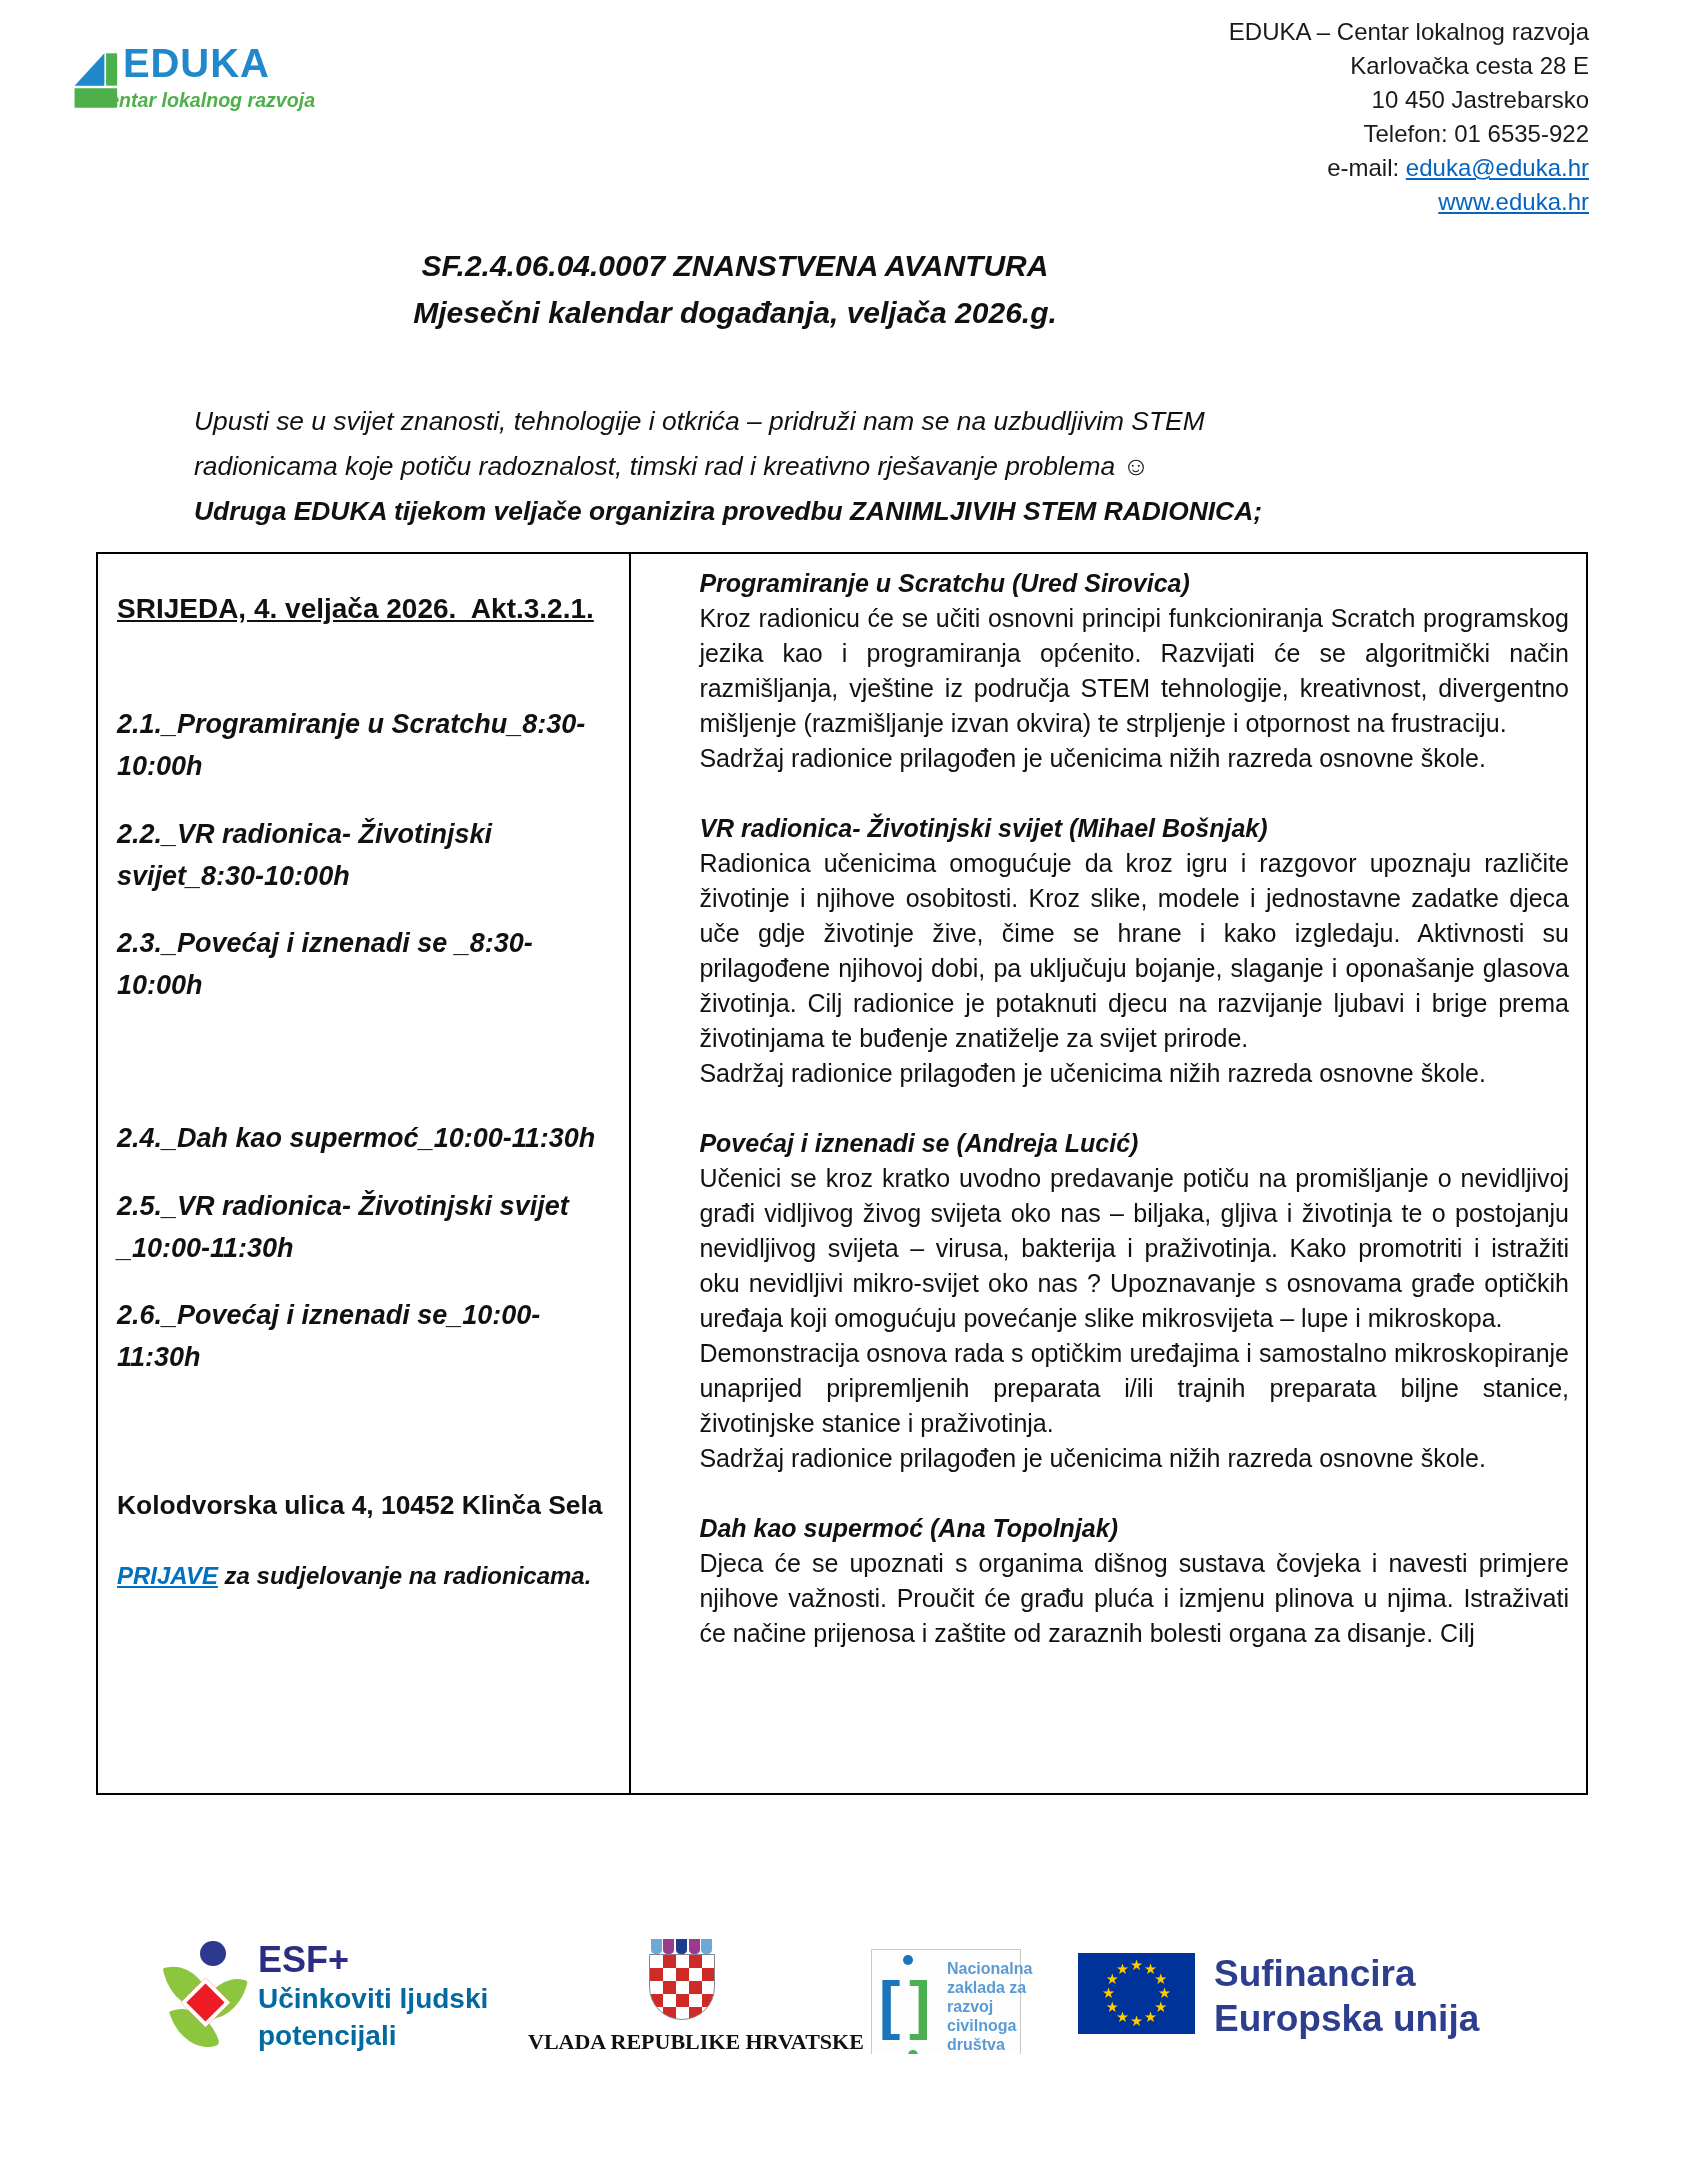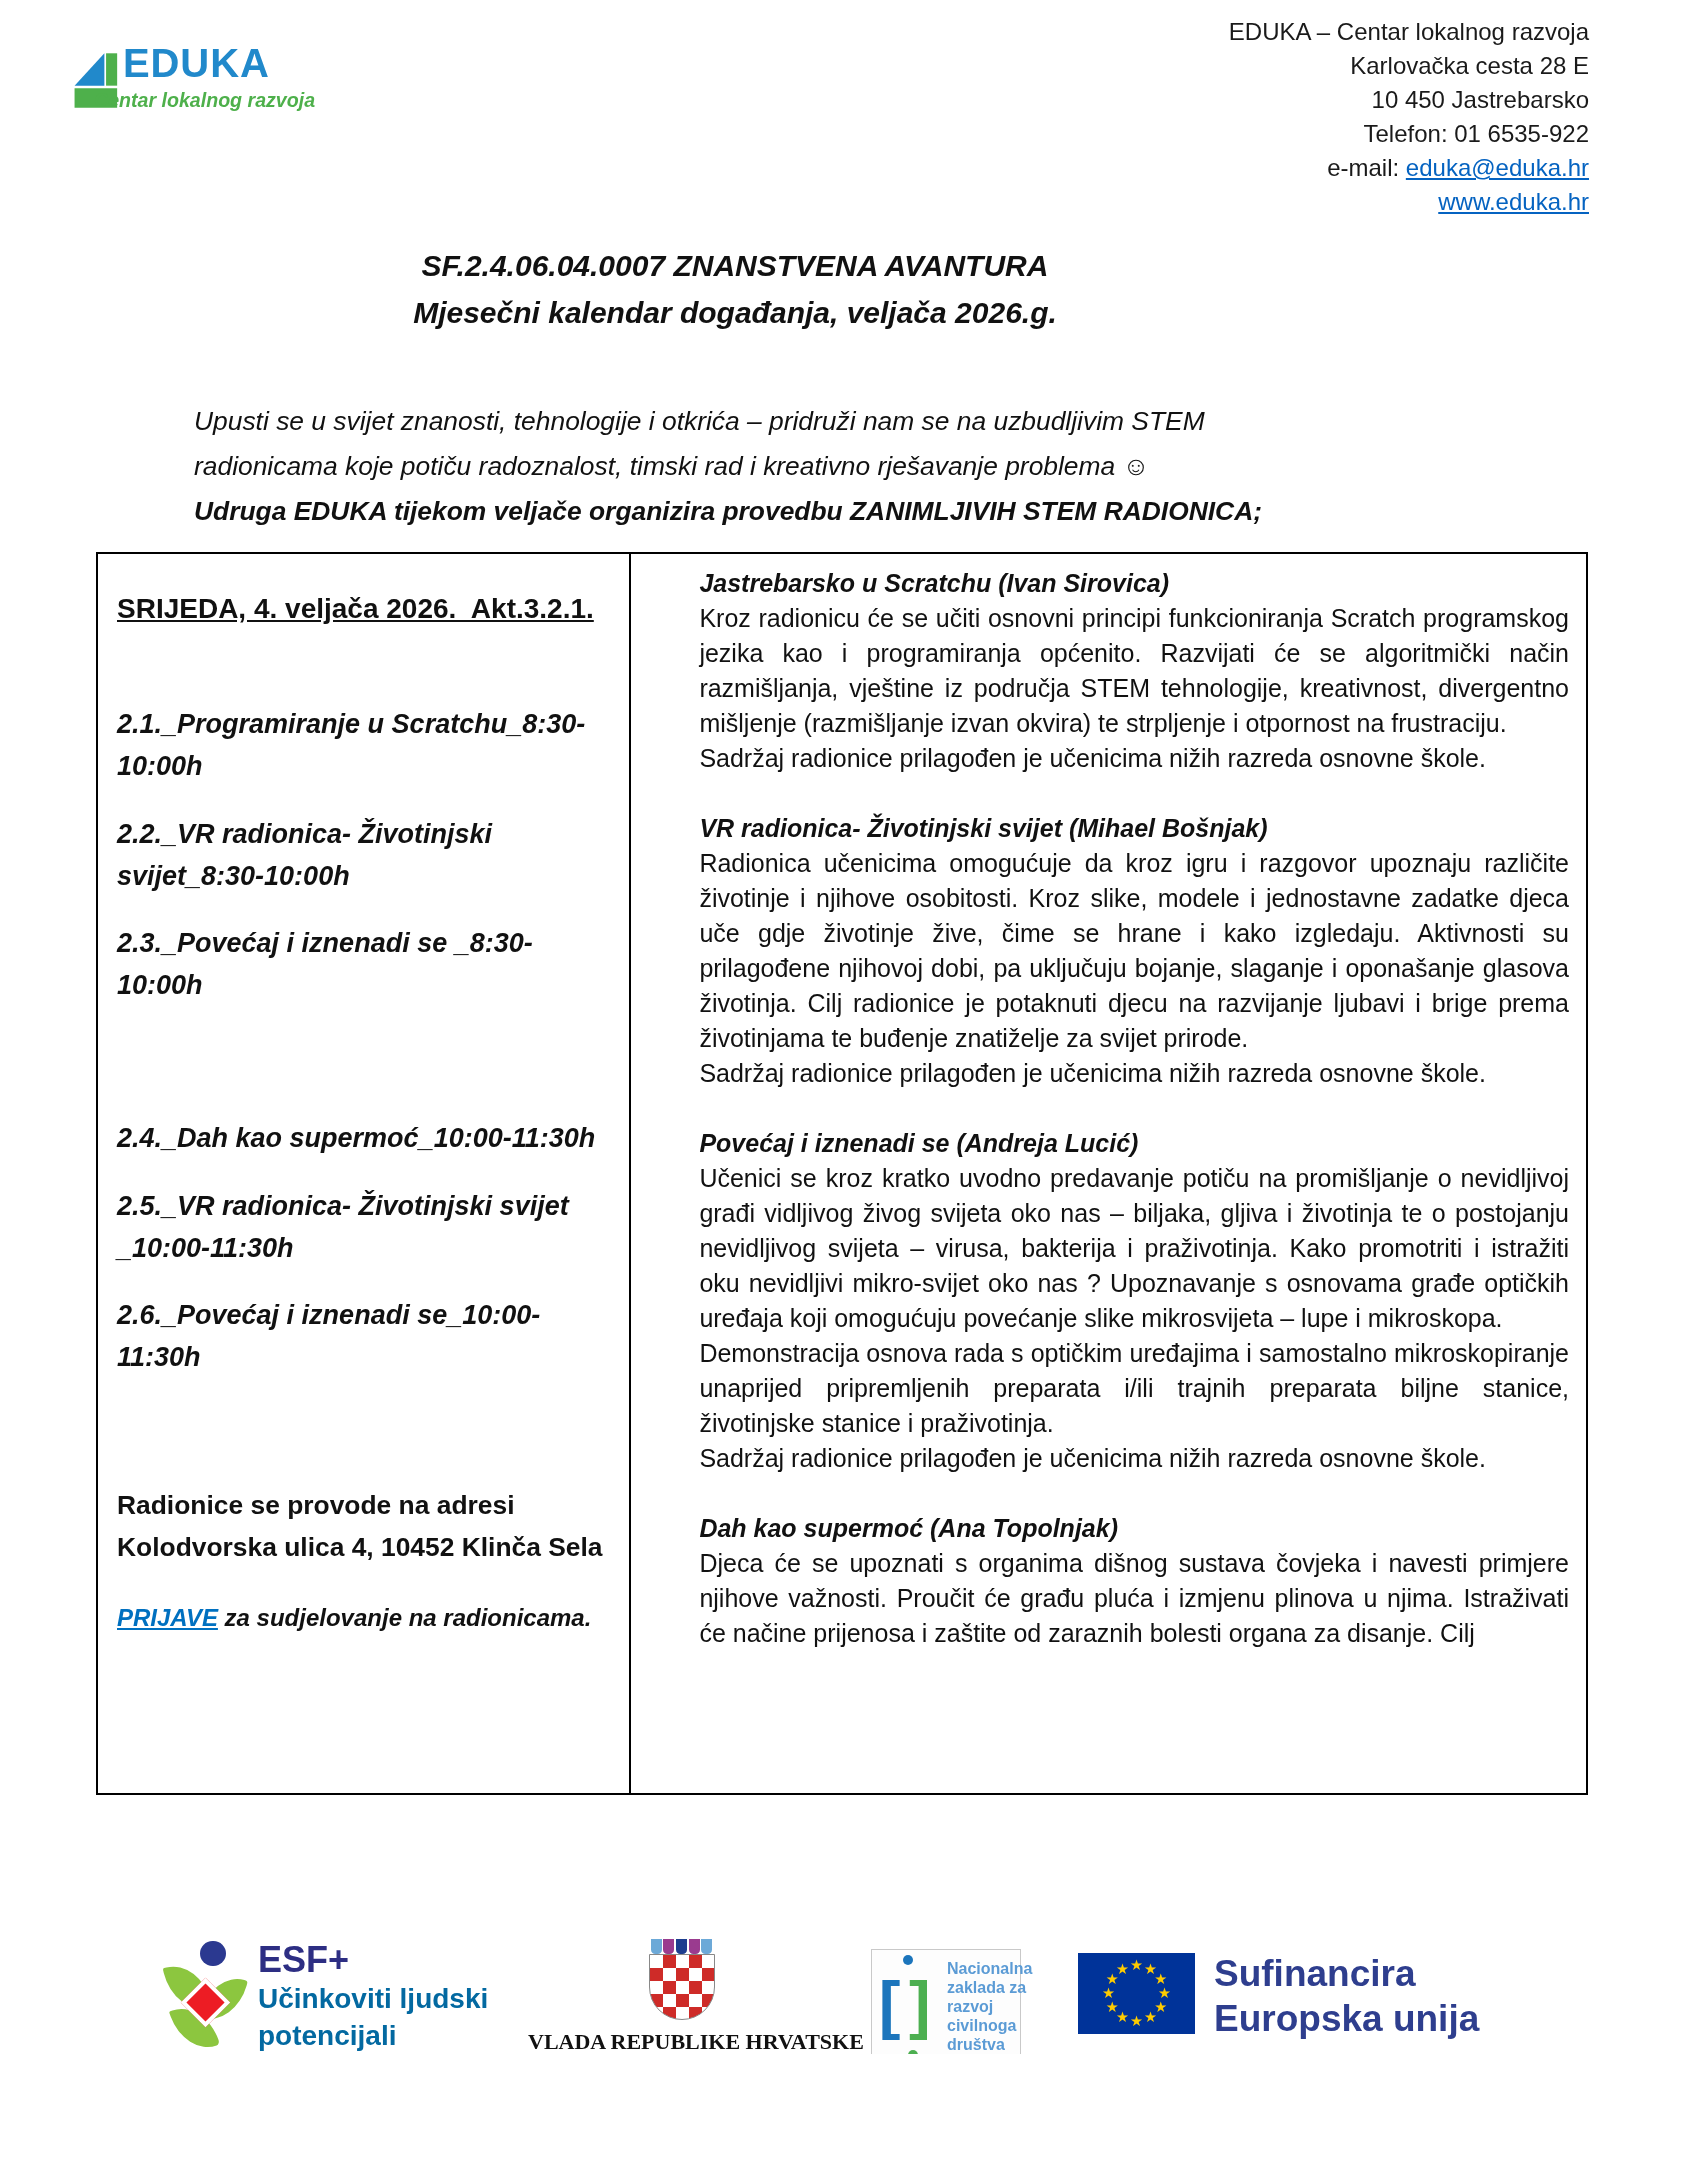--- a/index.html
+++ b/index.html
@@ -126,29 +126,28 @@
 
     <div class="cell-left">
       <div class="sch-heading">SRIJEDA, 4. veljača 2026.&nbsp; Akt.3.2.1.</div>
       <div class="sch-item">2.1._Programiranje u Scratchu_8:30-10:00h</div>
       <div class="sch-item">2.2._VR radionica- Životinjski svijet_8:30-10:00h</div>
       <div class="sch-item">2.3._Povećaj i iznenadi se _8:30-10:00h</div>
       <div class="sch-item mt-lg">2.4._Dah kao supermoć_10:00-11:30h</div>
       <div class="sch-item">2.5._VR radionica- Životinjski svijet _10:00-11:30h</div>
       <div class="sch-item">2.6._Povećaj i iznenadi se_10:00-11:30h</div>
       <div class="sch-address">
-        <div>Radionice se provode na adresi</div>
         <div>Kolodvorska ulica 4, 10452 Klinča Sela</div>
       </div>
       <div class="sch-signup"><a class="signup-link" href="#">PRIJAVE</a><span> za sudjelovanje na radionicama.</span></div>
     </div>
 
     <div class="cell-right">
       <div class="ws">
-        <p class="ws-title">Jastrebarsko u Scratchu (Ivan Sirovica)</p>
+        <p class="ws-title">Programiranje u Scratchu (Ured Sirovica)</p>
         <p class="ws-body">Kroz radionicu će se učiti osnovni principi funkcioniranja Scratch programskog jezika kao i programiranja općenito. Razvijati će se algoritmički način razmišljanja, vještine iz područja STEM tehnologije, kreativnost, divergentno mišljenje (razmišljanje izvan okvira) te strpljenje i otpornost na frustraciju.</p>
         <p class="ws-note">Sadržaj radionice prilagođen je učenicima nižih razreda osnovne škole.</p>
       </div>
       <div class="ws">
         <p class="ws-title">VR radionica- Životinjski svijet (Mihael Bošnjak)</p>
         <p class="ws-body">Radionica učenicima omogućuje da kroz igru i razgovor upoznaju različite životinje i njihove osobitosti. Kroz slike, modele i jednostavne zadatke djeca uče gdje životinje žive, čime se hrane i kako izgledaju. Aktivnosti su prilagođene njihovoj dobi, pa uključuju bojanje, slaganje i oponašanje glasova životinja. Cilj radionice je potaknuti djecu na razvijanje ljubavi i brige prema životinjama te buđenje znatiželje za svijet prirode.</p>
         <p class="ws-note">Sadržaj radionice prilagođen je učenicima nižih razreda osnovne škole.</p>
       </div>
       <div class="ws">
         <p class="ws-title">Povećaj i iznenadi se (Andreja Lucić)</p>

